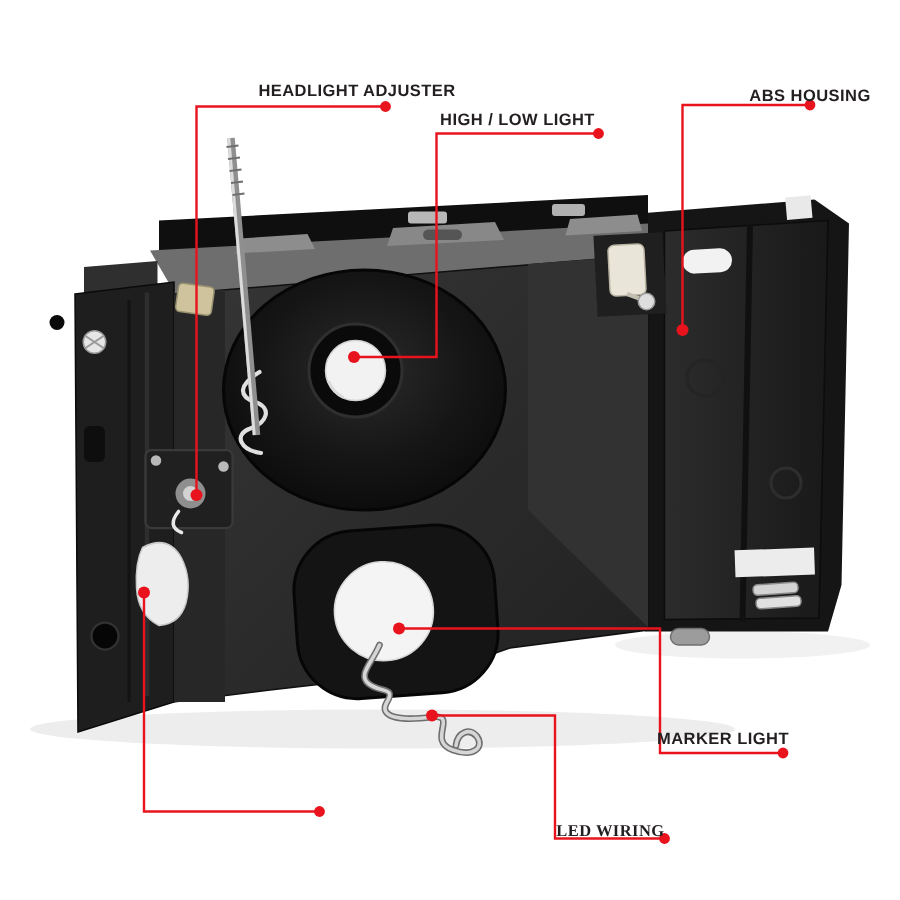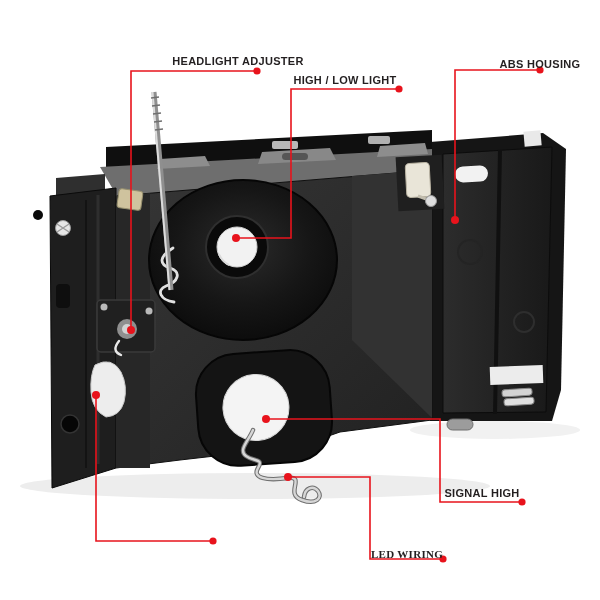--- a/index.html
+++ b/index.html
@@ -186,18 +186,18 @@
       <circle cx="96" cy="395" r="4" fill="#e8131c"></circle>
     </g>
   </svg>
 
   <div class="callout-label" id="lbl-headlight-adjuster">HEADLIGHT ADJUSTER</div>
 
   <div class="callout-label" id="lbl-high-low-beam">HIGH / LOW LIGHT</div>
 
   <div class="callout-label" id="lbl-abs-housing">ABS HOUSING</div>
 
-  <div class="callout-label" id="lbl-signal-light">SIGNAL HIGH</div>
+  <div class="callout-label" id="lbl-signal-light">MARKER LIGHT</div>
 
   <div class="callout-label" id="lbl-led-wiring">LED WIRING</div>
 
 
 </div>
 
 </body></html>

